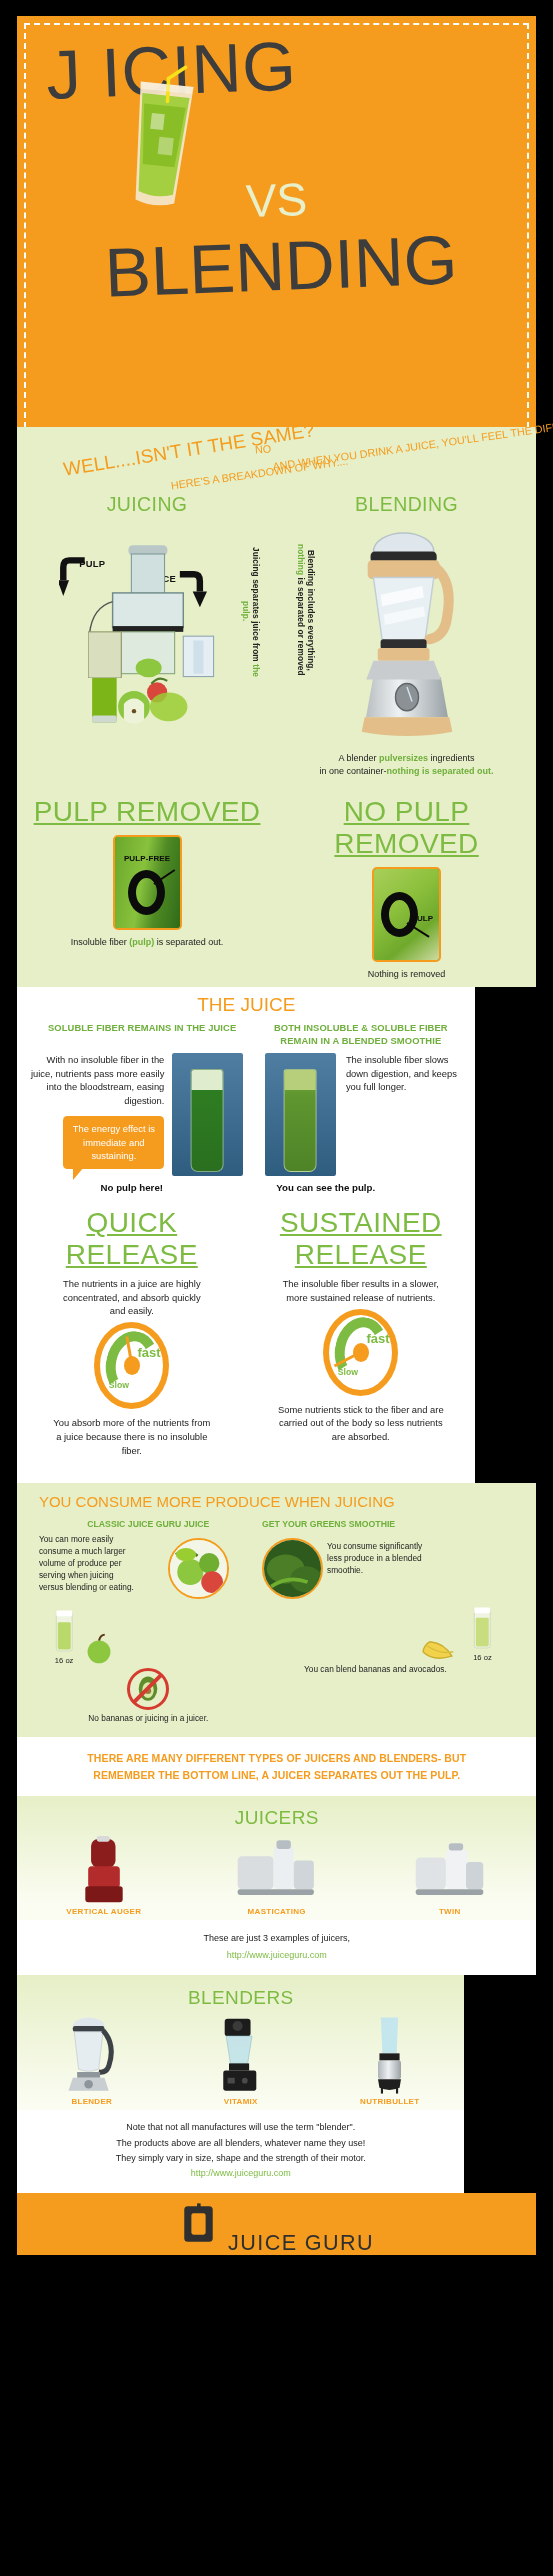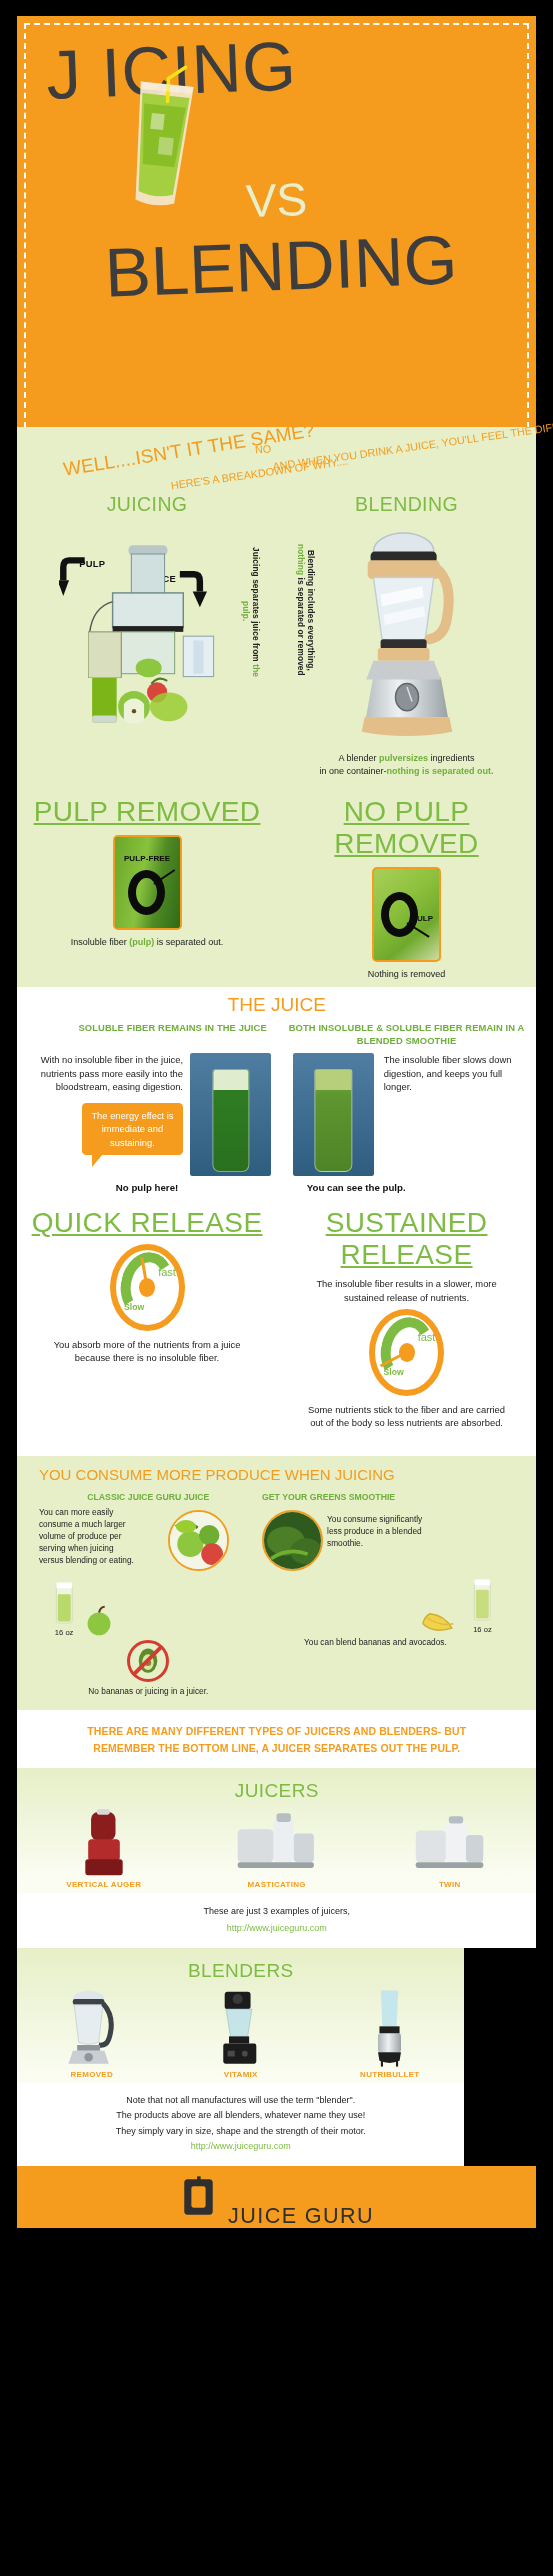--- a/index.html
+++ b/index.html
@@ -178,21 +178,21 @@
     font-size: 8px;
     font-weight: bold;
     color: #0b0b0b;
     letter-spacing: 0.1px;
   }
 
   
   .sect-white {
     background: #fff;
     margin: 0 17.3px;
-    width: 519px;
+    width: 458px;
     position: relative;
   }
   .head-orange {
     color: #F59C1E;
     font-size: 19px;
     text-align: center;
     padding-top: 7.2px;
   }
   .sub-green {
     color: #6FAF3B;
@@ -276,21 +276,21 @@
   }
   .gauge-needle {
     position: absolute;
     left: 50%; top: 50%;
     width: 2.9px; height: 30px;
     background: #F59C1E;
     transform-origin: 50% 100%;
   }
   .gauge-fast {
     position: absolute; right: 8.7px; top: 26%;
-    color: #7DBB42; font-size: 11px; font-weight: normal;
+    color: #7DBB42; font-size: 13px; font-weight: bold;
   }
   .gauge-slow {
     position: absolute; left: 14.4px; bottom: 22%;
     color: #7DBB42; font-size: 8.7px; font-weight: bold;
   }
 
   
   .sect-produce {
     background: #E6EFC7;
     margin: 0 17.3px;
@@ -600,20 +600,21 @@
           <div class="bold-note">No pulp here!</div>
         </div>
       <div class="col">
           <div class="bold-note" style="text-align:left; padding-left:30px;">You can see the pulp.</div>
         </div>
     </div>
 
     <div class="col2" style="margin-top:10px;">
       <div class="col">
         <div class="head-green head-green-lg">QUICK RELEASE</div>
+        <div class="body-txt" style="padding:5.8px 39px 0 39px; text-align:center;">The nutrients in a juice are highly concentrated, and absorb quickly and easily.</div>
         <div class="gauge">
           <div class="gauge-ring"></div>
           <div class="gauge-arc"></div>
           <div class="gauge-needle" style="transform:translate(-50%,-100%) rotate(-10deg);"></div>
           <div class="gauge-hub"></div>
           <div class="gauge-fast">fast</div>
           <div class="gauge-slow">Slow</div>
         </div>
         <div class="body-txt" style="padding:4.3px 33px 11.5px 33px; text-align:center;">You absorb more of the nutrients from a juice because there is no insoluble fiber.</div>
       </div>
@@ -766,21 +767,21 @@
       <div class="dev">
         <svg width="61" height="79" viewBox="0 0 84 110">
           <ellipse cx="38" cy="14" rx="22" ry="12" fill="#dfe7ec"></ellipse>
           <rect x="16" y="14" width="44" height="8" rx="3" fill="#3c4246"></rect>
           <path d="M18 22 L58 22 L52 74 Q38 80 24 74 Z" fill="#e6edf1" stroke="#c0cad0"></path>
           <path d="M58 20 Q76 40 66 70 Q62 80 52 78" stroke="#3c4246" stroke-width="7" fill="none"></path>
           <rect x="22" y="78" width="32" height="8" fill="#8e969b"></rect>
           <path d="M16 86 L60 86 L66 104 L10 104 Z" fill="#c8ced2"></path>
           <circle cx="38" cy="95" r="6" fill="#8e969b"></circle>
         </svg>
-        <div class="dev-name">REMOVED</div>
+        <div class="dev-name">BLENDER</div>
       </div>
       <div class="dev">
         <svg width="61" height="79" viewBox="0 0 84 110">
           <rect x="20" y="4" width="36" height="24" rx="4" fill="#1c1c1c"></rect>
           <circle cx="38" cy="14" r="7" fill="#3a3a3a"></circle>
           <path d="M22 28 L58 28 L52 66 L28 66 Z" fill="#bfe2ea" opacity="0.85" stroke="#8fbcc7"></path>
           <rect x="26" y="66" width="28" height="10" fill="#1c1c1c"></rect>
           <rect x="18" y="76" width="46" height="28" rx="3" fill="#1c1c1c"></rect>
           <circle cx="48" cy="90" r="4" fill="#4a4a4a"></circle>
           <rect x="24" y="86" width="10" height="8" fill="#4a4a4a"></rect>

